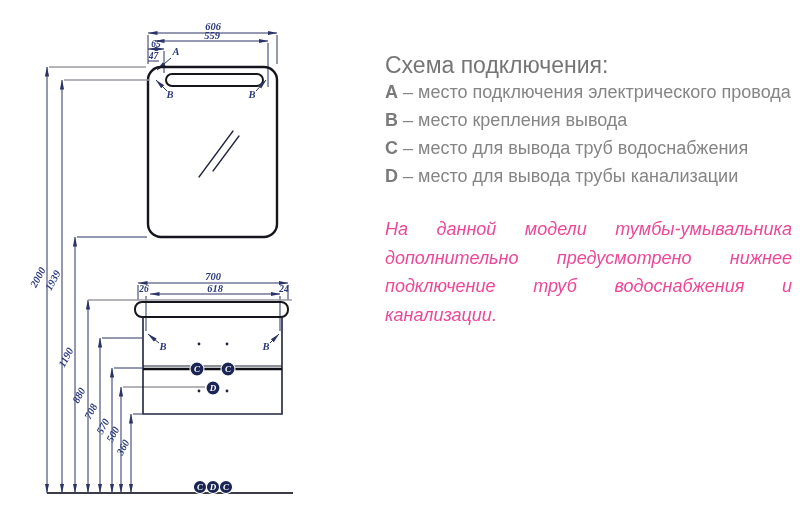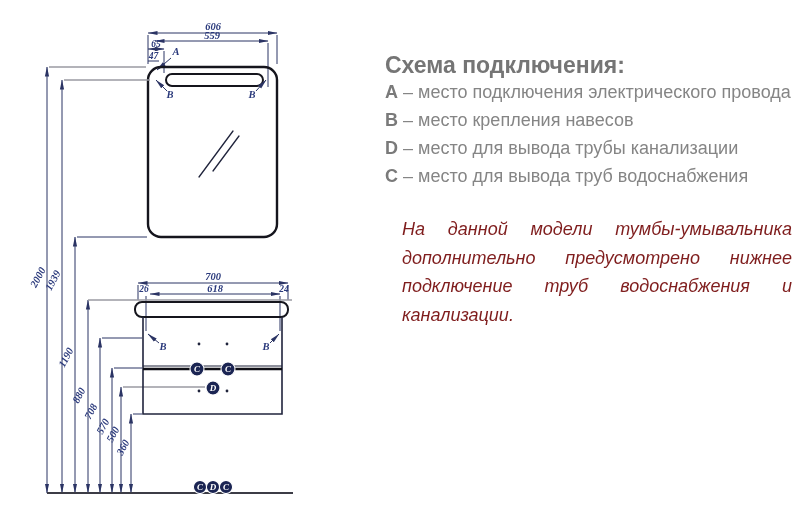--- a/index.html
+++ b/index.html
@@ -18,26 +18,26 @@
   .thick{stroke:#0f0f16;stroke-width:2.6;fill:none;}
   .floor{stroke:#3c3c46;stroke-width:1.8;fill:none;}
   .dimtxt{font:bold italic 10.5px "Liberation Serif",serif;fill:#2b3a7c;}
   .dimtxt.small{font-size:9.5px;}
   .ctxt{font:bold italic 9px "Liberation Serif",serif;fill:#ffffff;}
   .pt{fill:#1b2553;stroke:#ffffff;stroke-width:1.1;}
   .dot{fill:#20243c;}
 
   
   .legend{position:absolute;left:385px;top:52px;width:407px;color:#848484;}
-  .legend h1{margin:0;font-size:23px;line-height:26px;font-weight:bold;color:#757575;}
+  .legend h1{margin:0;font-size:23px;line-height:26px;font-weight:normal;color:#757575;}
   .legend .items{}
   .legend .item{font-size:18px;line-height:28px;color:#858585;}
   .legend .item .key{font-weight:bold;color:#7a7a7a;}
-  .legend .note{margin:25px 0 0 17px;font-style:italic;font-size:18px;line-height:28.5px;
-                color:#7f1d1d;text-align:justify;}
+  .legend .note{margin:25px 0 0 0;font-style:italic;font-size:18px;line-height:28.5px;
+                color:#ec4899;text-align:justify;}
 </style>
 </head>
 <body>
 
 <div class="stage">
 
   <svg class="drawing" width="400" height="529" viewBox="0 0 400 529">
     <defs>
       <marker id="ar" viewBox="0 0 10 6" refX="9.5" refY="3" markerWidth="10" markerHeight="6" orient="auto-start-reverse">
         <path d="M10,3 L0,0.9 L0,5.1 Z" fill="#2b3464"></path>
@@ -177,29 +177,29 @@
     <h1>Схема подключения:</h1>
     <div class="items">
       <div class="item">
         <span class="key">A</span>
         <span class="sep">–</span>
         <span class="desc">место подключения электрического провода</span>
       </div>
       <div class="item">
         <span class="key">B</span>
         <span class="sep">–</span>
-        <span class="desc">место крепления навесов</span>
+        <span class="desc">место крепления вывода</span>
+      </div>
+      <div class="item">
+        <span class="key">C</span>
+        <span class="sep">–</span>
+        <span class="desc">место для вывода труб водоснабжения</span>
       </div>
       <div class="item">
         <span class="key">D</span>
         <span class="sep">–</span>
         <span class="desc">место для вывода трубы канализации</span>
-      </div>
-      <div class="item">
-        <span class="key">C</span>
-        <span class="sep">–</span>
-        <span class="desc">место для вывода труб водоснабжения</span>
       </div>
     </div>
     <p class="note">На данной модели тумбы-умывальника дополнительно предусмотрено нижнее подключение труб водоснабжения и канализации.</p>
   </div>
 
 </div>
 
 </body></html>

